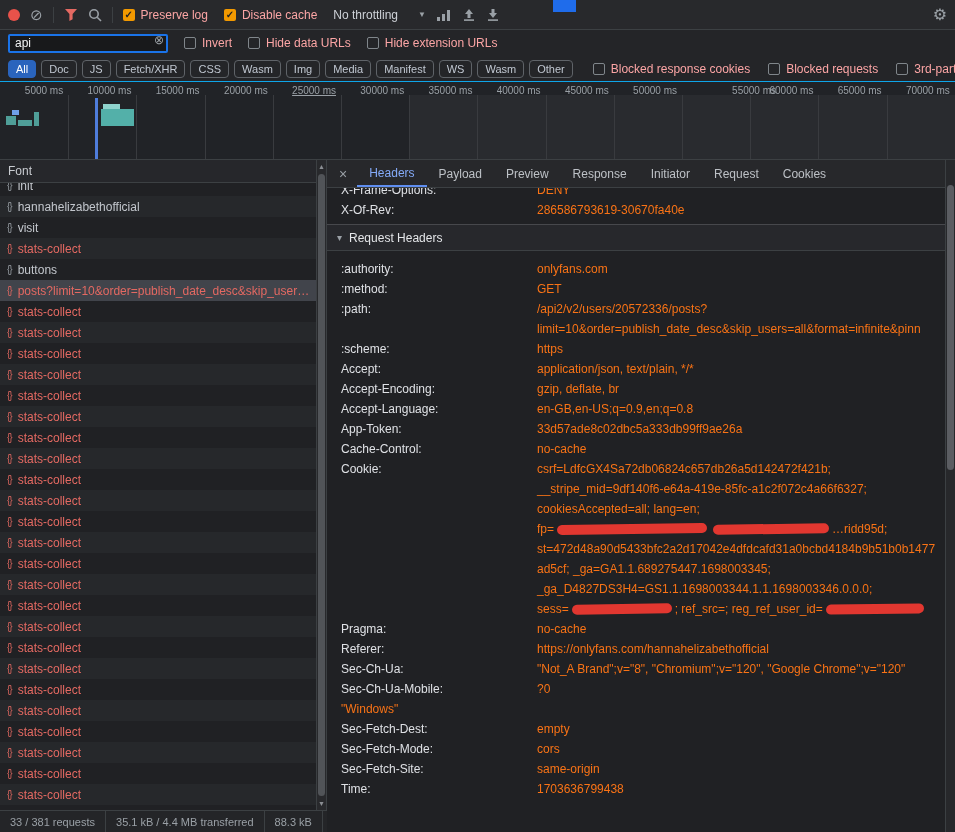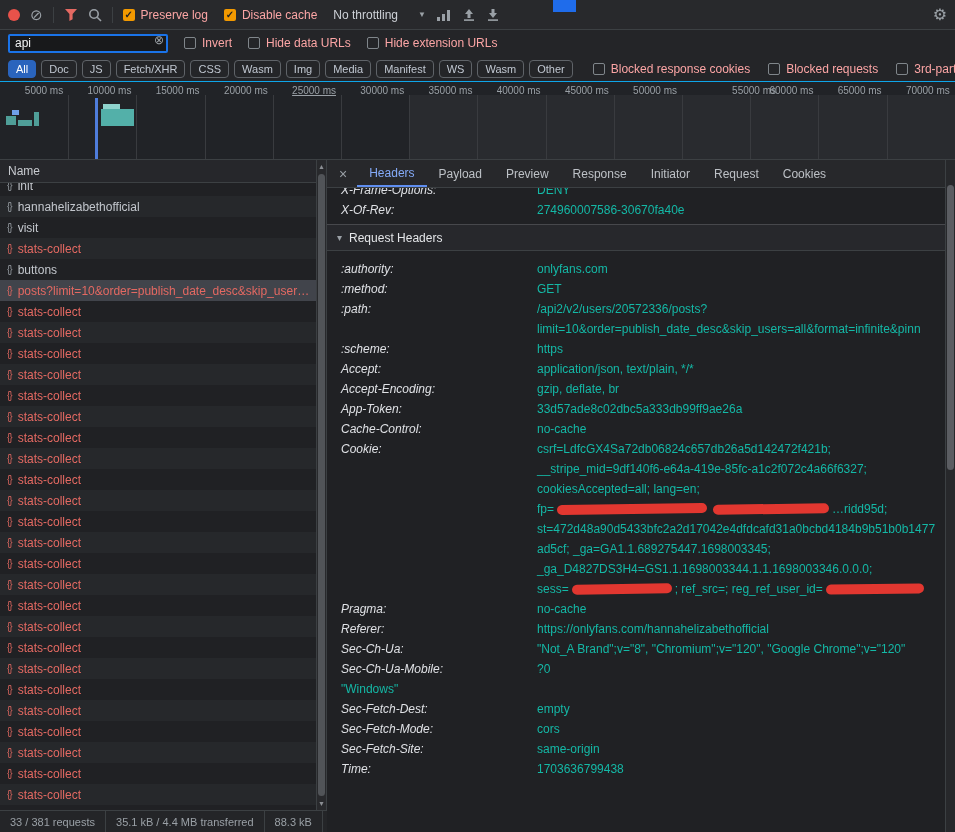--- a/index.html
+++ b/index.html
@@ -69,22 +69,22 @@
 
   
   .right-col { flex:1; position:relative; background:#202124; overflow:hidden; }
   .tabs { position:absolute; top:0; left:0; right:0; height:28px; background:#27282b; border-bottom:1px solid #3c4043; display:flex; align-items:center; padding-left:8px; z-index:2; }
   .close { color:#9aa0a6; font-size:14px; padding:0 10px 0 4px; }
   .tab { padding:0 12px; height:100%; display:flex; align-items:center; color:#bdc1c6; }
   .tab.active { color:#84aaf8; border-bottom:2px solid #5f8ef0; }
 
   .detail { position:absolute; top:28px; left:0; right:10px; bottom:0; overflow:hidden; padding-left:14px; background:#202124; }
   .hrow { display:flex; line-height:20px; }
-  .hname { flex:0 0 196px; color:#dfe1e5; white-space:nowrap;font-style:italic; }
-  .hval { color:#14b8a6; white-space:nowrap; }
+  .hname { flex:0 0 196px; color:#dfe1e5; white-space:nowrap; }
+  .hval { color:#f97316; white-space:nowrap; }
   .vline { line-height:20px; white-space:nowrap; }
   .redact { display:inline-block; height:10px; background:#e23730; border-radius:6px; margin:0 3px; vertical-align:-1px; transform:rotate(-0.8deg); }
   .rule { border-top:1px solid #47484c; margin:4px 0 0 -14px; }
   .section { display:flex; align-items:center; gap:7px; height:26px; margin-left:-14px; padding-left:10px; background:#27282c; border-bottom:1px solid #3c4043; color:#e4e6e9; }
   .section .disc { color:#9aa0a6; font-size:10px; }
   .spacer8 { height:8px; }
 
   .rscroll { position:absolute; right:0; top:0; bottom:0; width:10px; background:#27282b; border-left:1px solid #3c4043; z-index:3; }
   .rthumb { position:absolute; top:25px; left:1px; width:7px; height:285px; background:#5b5d62; border-radius:4px; }
 
@@ -237,21 +237,21 @@
       <div class="ovbar" style="left: 95px; top: 16px; width: 3px; height: 62px; background: rgb(79, 125, 219);"></div>
       <div class="ovbar" style="left: 101px; top: 27px; width: 33px; height: 17px; background: rgb(83, 176, 169);"></div>
       <div class="ovbar" style="left: 103px; top: 22px; width: 17px; height: 5px; background: rgb(143, 211, 205);"></div>
     </div>
 
   <div class="main">
 
     <div class="left-col">
       <div class="left-body">
         <div class="request-list">
-          <div class="list-header">Name</div>
+          <div class="list-header">Font</div>
           <div class="rows" id="request-rows">
               <div class="rrow ok" style="margin-top: -8px;">
                 <span class="braces">{}</span>
                 <span>init</span>
               </div>
               <div class="rrow ok">
                 <span class="braces">{}</span>
                 <span>hannahelizabethofficial</span>
               </div>
               <div class="rrow ok">
@@ -395,21 +395,21 @@
       <div class="detail" id="detail-body">
           <div class="hrow" style="margin-top: -8px;">
             <div class="hname">X-Frame-Options:</div>
             <div class="hval">
               <div class="vline">DENY</div>
             </div>
           </div>
           <div class="hrow">
             <div class="hname">X-Of-Rev:</div>
             <div class="hval">
-              <div class="vline">274960007586-30670fa40e</div>
+              <div class="vline">286586793619-30670fa40e</div>
             </div>
           </div>
           <div class="rule"></div>
           <div class="section">
             <span class="disc">▾</span>
             <span>Request Headers</span>
           </div>
           <div class="spacer8"></div>
           <div class="hrow">
             <div class="hname">:authority:</div>
@@ -439,20 +439,26 @@
           <div class="hrow">
             <div class="hname">Accept:</div>
             <div class="hval">
               <div class="vline">application/json, text/plain, */*</div>
             </div>
           </div>
           <div class="hrow">
             <div class="hname">Accept-Encoding:</div>
             <div class="hval">
               <div class="vline">gzip, deflate, br</div>
+            </div>
+          </div>
+          <div class="hrow">
+            <div class="hname">Accept-Language:</div>
+            <div class="hval">
+              <div class="vline">en-GB,en-US;q=0.9,en;q=0.8</div>
             </div>
           </div>
           <div class="hrow">
             <div class="hname">App-Token:</div>
             <div class="hval">
               <div class="vline">33d57ade8c02dbc5a333db99ff9ae26a</div>
             </div>
           </div>
           <div class="hrow">
             <div class="hname">Cache-Control:</div>

